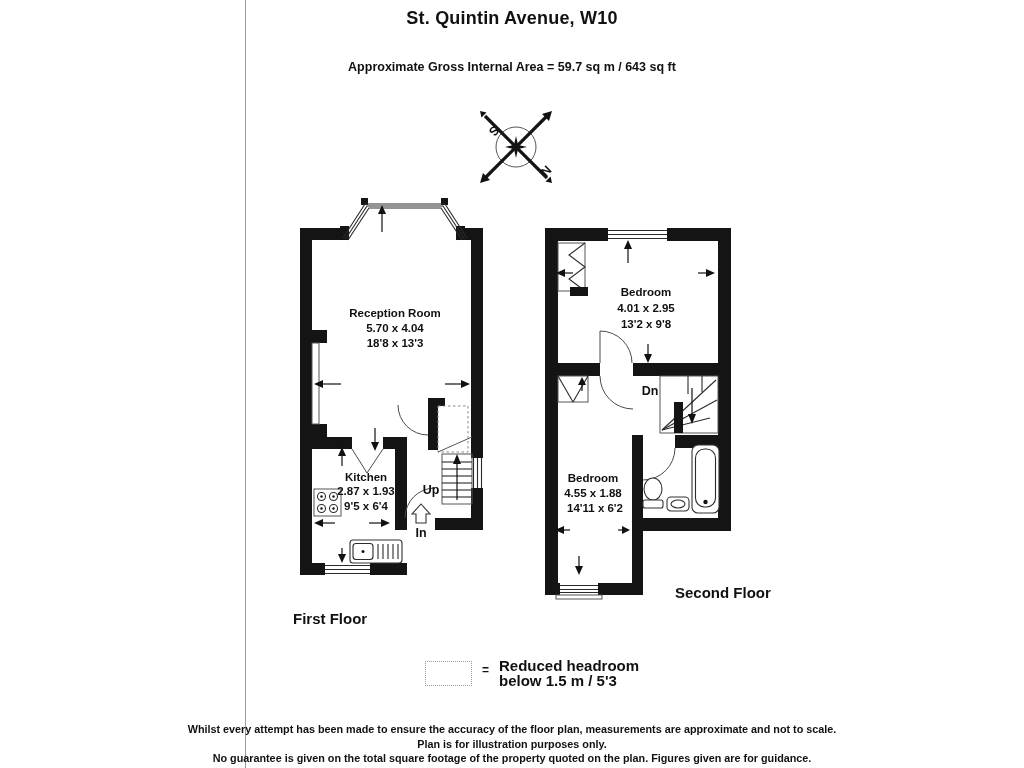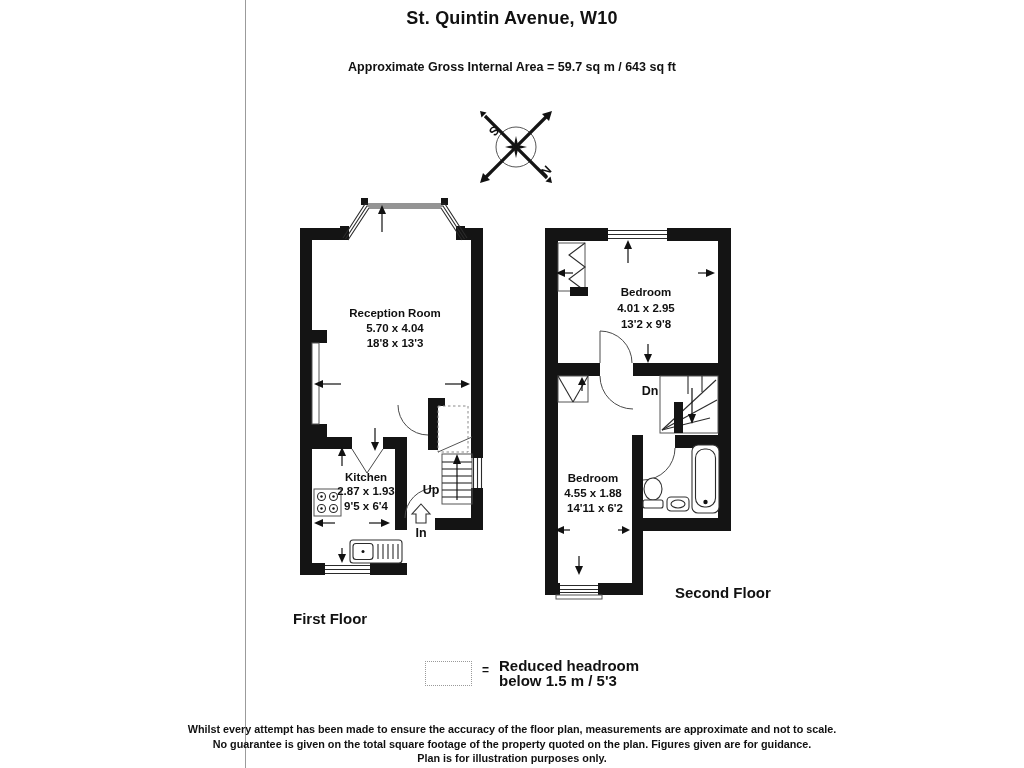--- a/index.html
+++ b/index.html
@@ -291,16 +291,16 @@
     <div class="box"></div>
     <div class="eq">=</div>
     <div class="txt">
       <div>Reduced headroom</div>
       <div>below 1.5 m / 5'3</div>
     </div>
   </div>
 
   <div class="abs" id="disclaimer">
     <div>Whilst every attempt has been made to ensure the accuracy of the floor plan, measurements are approximate and not to scale.</div>
+    <div>Plan is for illustration purposes only.</div>
     <div>No guarantee is given on the total square footage of the property quoted on the plan. Figures given are for guidance.</div>
-    <div>Plan is for illustration purposes only.</div>
   </div>
 </div>
 
 </body></html>

